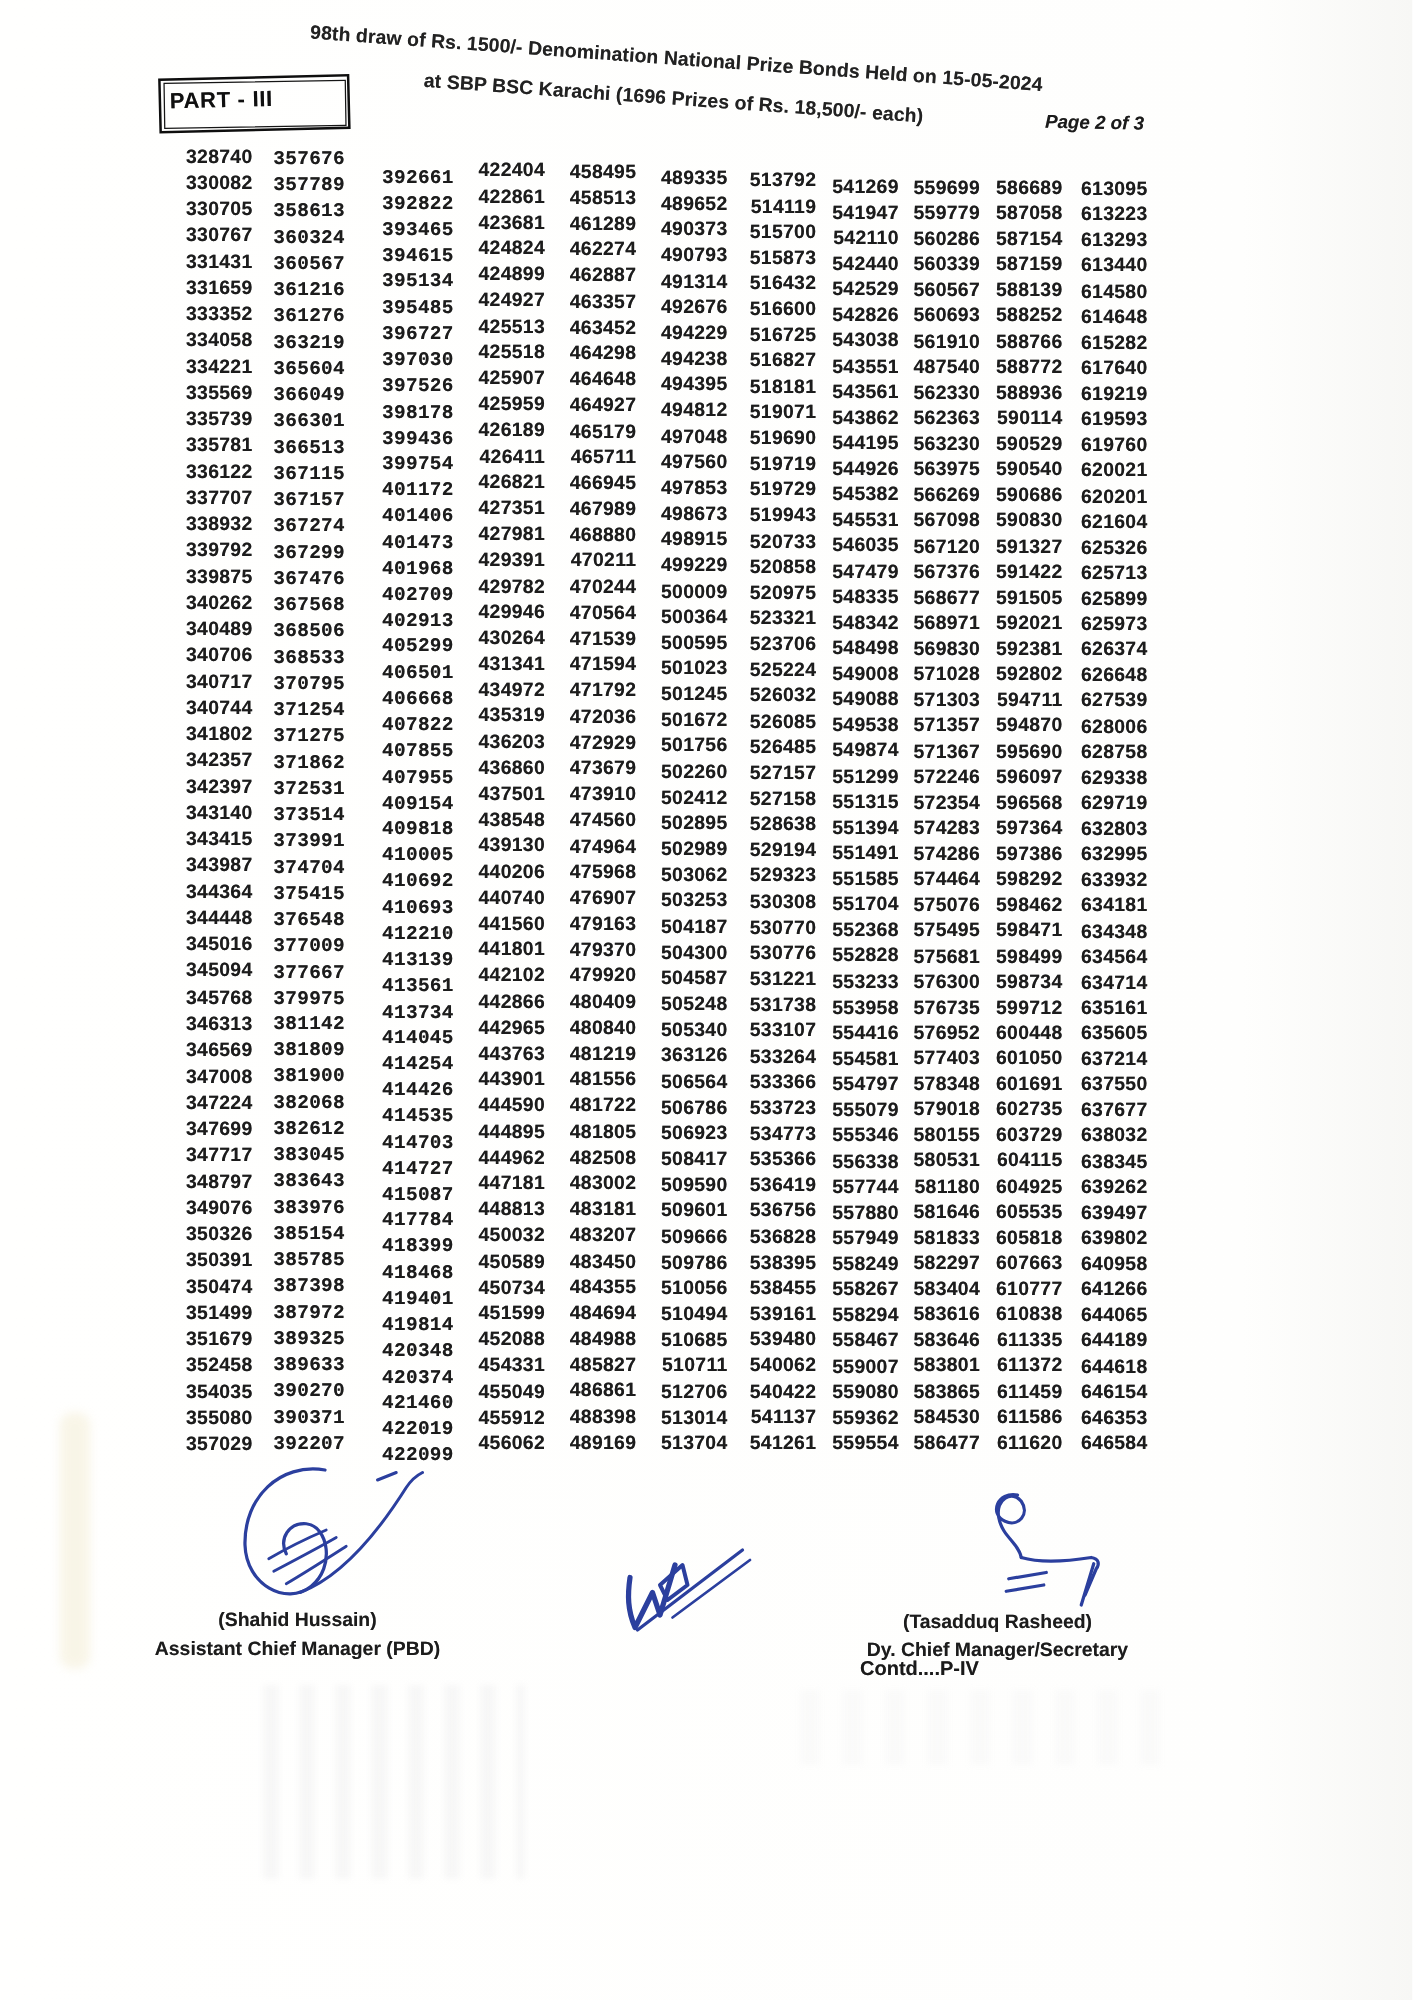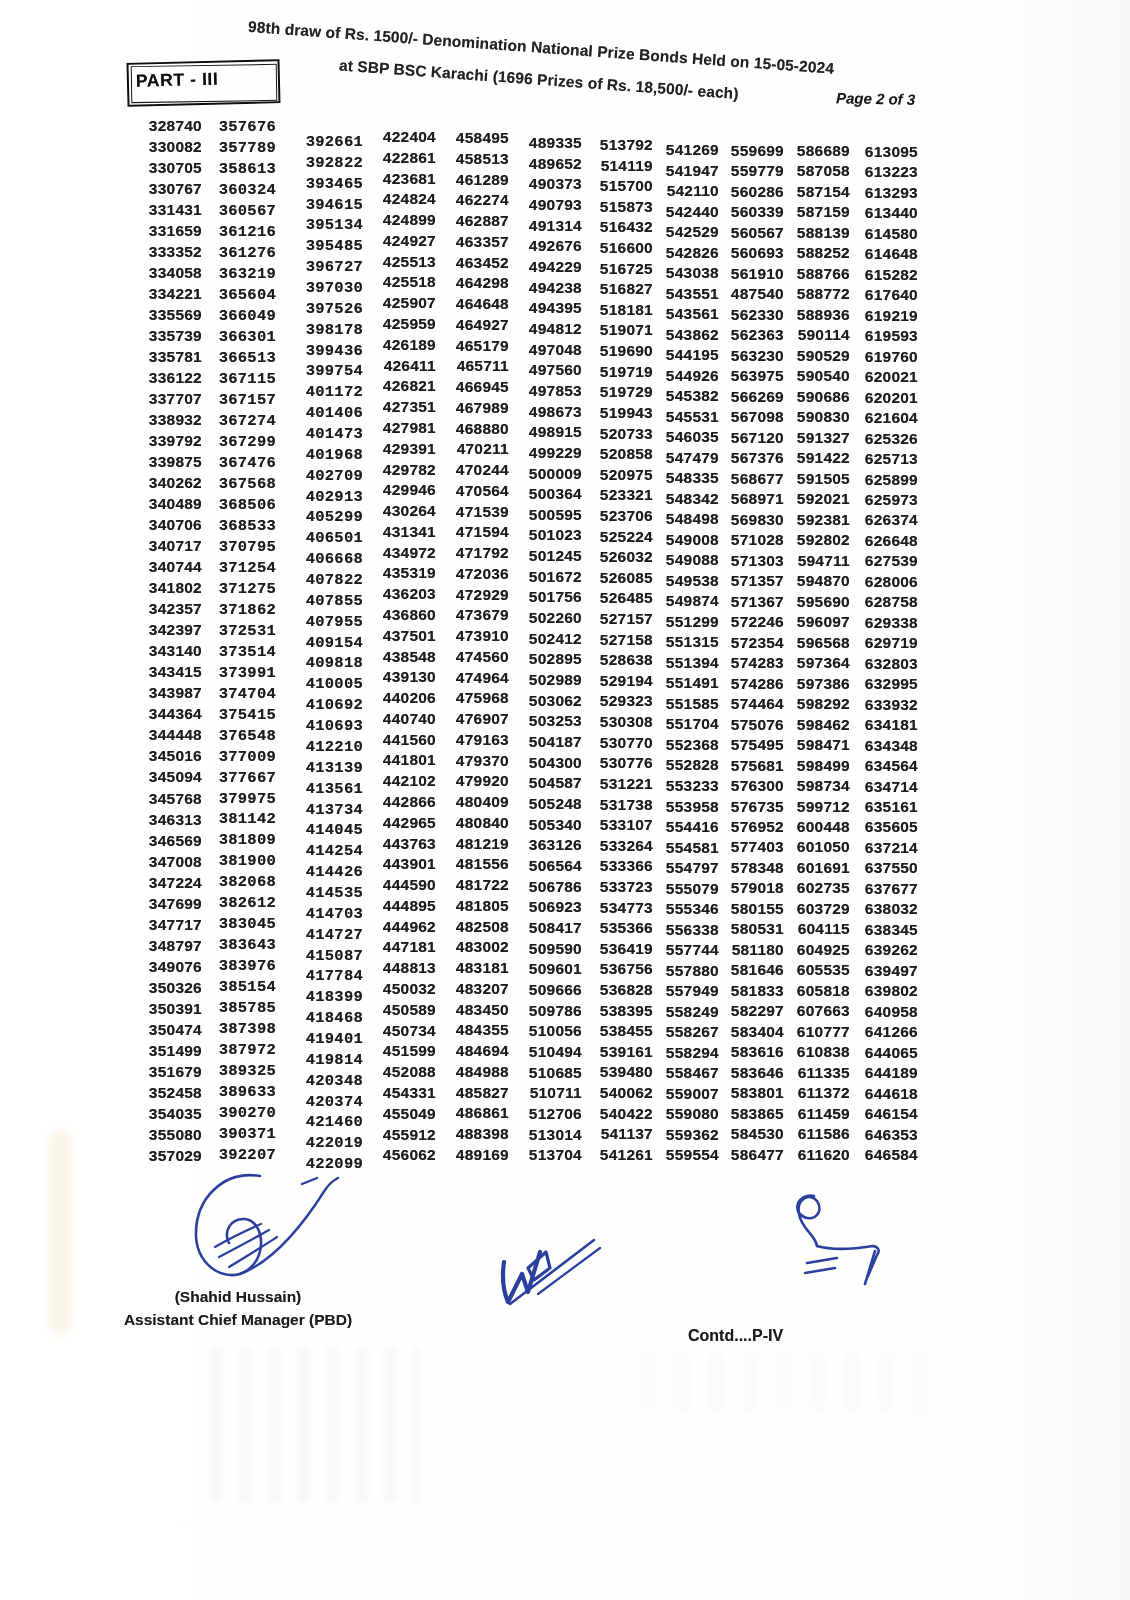--- a/index.html
+++ b/index.html
@@ -694,16 +694,20 @@
     <path d="M37,56 C54,61 74,59 93,56 C99,57 100,61 97,65 L88,86" stroke-width="2.6"></path>
     <path d="M27,73 L57,68" stroke-width="2.6"></path>
     <path d="M25,83 L55,78" stroke-width="2.6"></path>
     <path d="M95,61 L85,94" stroke-width="2.6"></path>
   </svg>
 
   <div class="sign-block" style="left:122px;top:1286px;width:232px;">
     <div>(Shahid Hussain)</div>
     <div>Assistant Chief Manager (PBD)</div>
   </div>
+  <div class="sign-block" style="left:682px;top:1287px;width:232px;">
+    <div>(Tasadduq Rasheed)</div>
+    <div>Dy. Chief Manager/Secretary</div>
+  </div>
 
   <div class="contd">Contd....P-IV</div>
 
 </div>
 
 </body></html>

